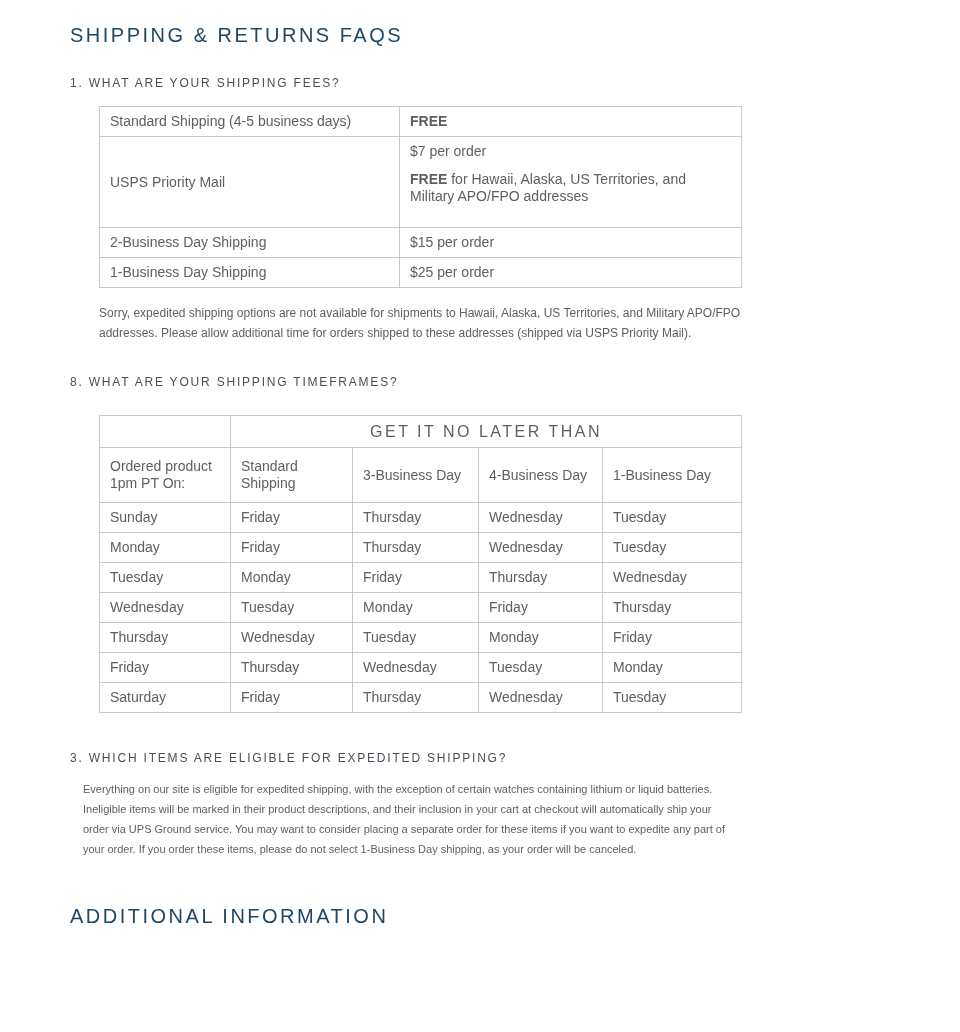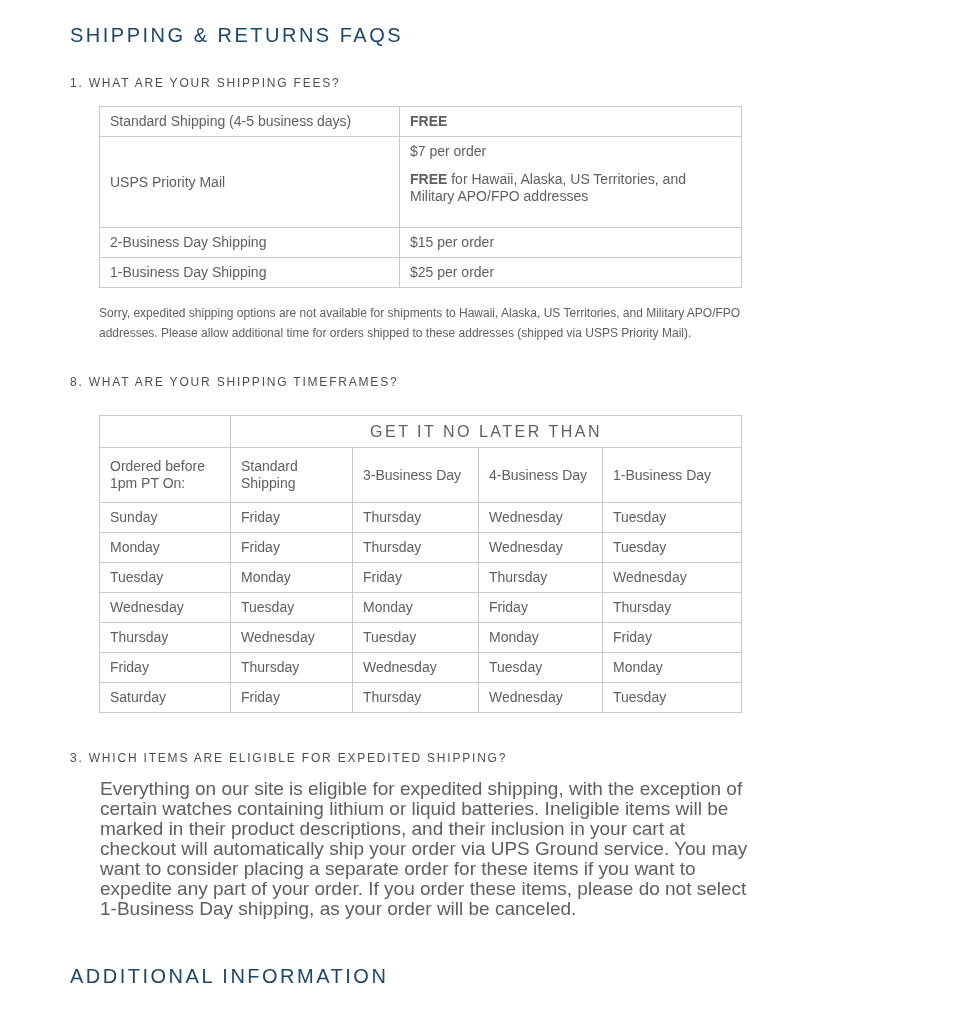--- a/index.html
+++ b/index.html
@@ -76,23 +76,23 @@
     color: #5c5f63;
     font-weight: 400;
     padding: 7px 10px;
   }
   .tf-col-header td { padding: 10px; }
   .section-timeframes { margin-bottom: 38px; }
 
   
   .section-expedited .section-heading { margin-bottom: 14px; }
   .body-paragraph {
-    margin-left: 30px;
+    margin-left: 13px;
     width: 648px;
-    font-size: 19px;
+    font-size: 11px;
     line-height: 20px;
     color: #5c5f63;
   }
 
   .footer-title { margin-top: 46px; margin-bottom: 0; }
 </style>
 </head>
 <body>
 
 <div class="container">
@@ -143,21 +143,21 @@
           <col style="width:126px">
           <col style="width:124px">
           <col style="width:139px">
       </colgroup>
       <tbody>
         <tr>
           <td></td>
           <td class="tf-span-header" colspan="4">GET IT NO LATER THAN</td>
         </tr>
         <tr class="tf-col-header">
-          <td>Ordered before 1pm PT On:</td>
+          <td>Ordered product 1pm PT On:</td>
           <td>Standard Shipping</td>
           <td>3-Business Day</td>
           <td>4-Business Day</td>
           <td>1-Business Day</td>
         </tr>
         <tr>
           <td>Sunday</td>
           <td>Friday</td>
           <td>Thursday</td>
           <td>Wednesday</td>

